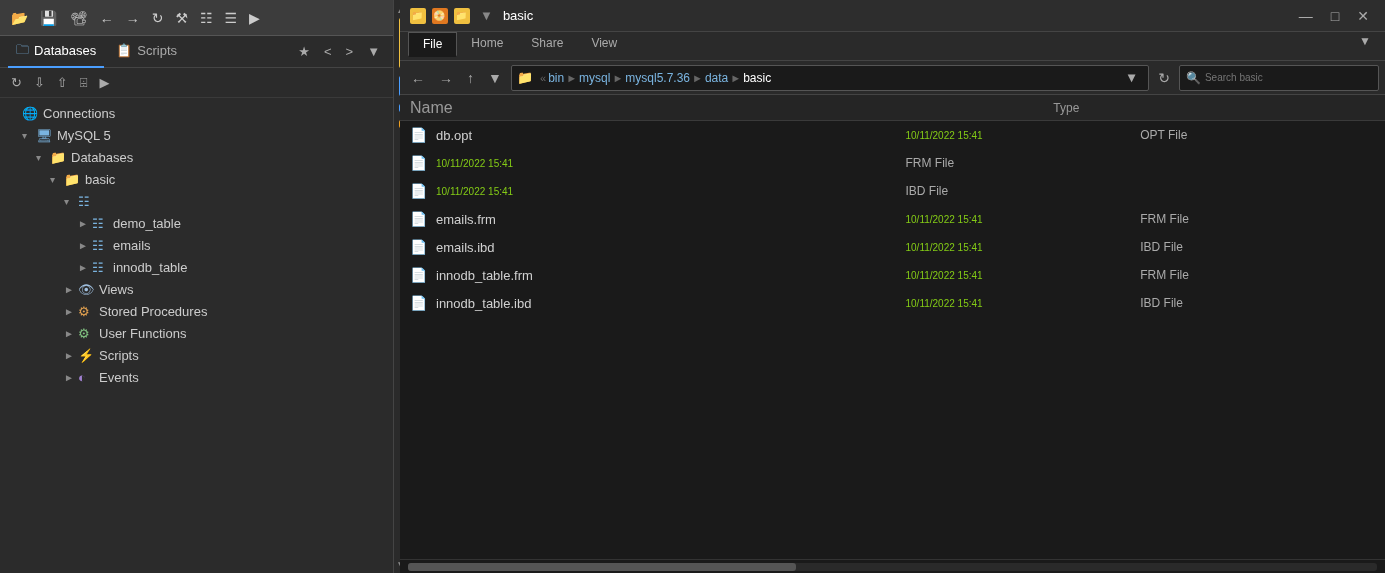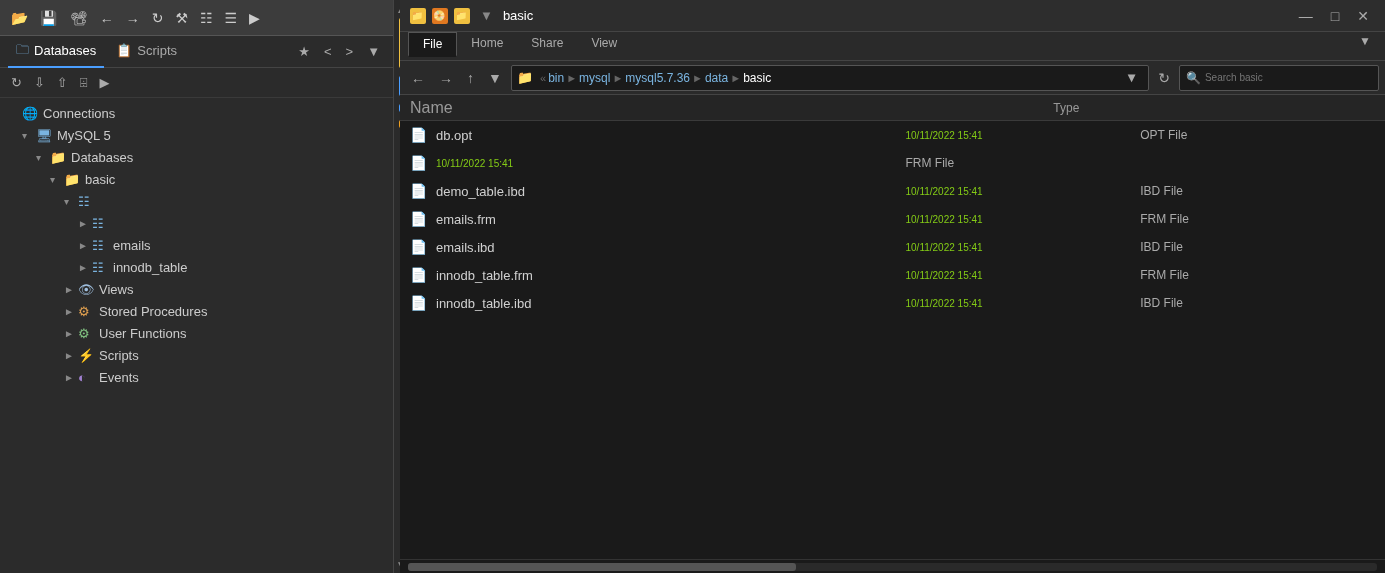--- a/index.html
+++ b/index.html
@@ -166,20 +166,21 @@
         </div>
 
         <div class="tree-item indent-5">
           <span class="tree-toggle">▾</span>
           <span class="tree-icon icon-table">☷</span>
         </div>
 
         <div class="tree-item" style="padding-left:78px;">
           <span class="tree-toggle">►</span>
           <span class="tree-icon icon-table">☷</span>
+          <span class="tree-label">demo_table</span>
         </div>
 
         <div class="tree-item" style="padding-left:78px;">
           <span class="tree-toggle">►</span>
           <span class="tree-icon icon-table">☷</span>
           <span class="tree-label">emails</span>
         </div>
 
         <div class="tree-item" style="padding-left:78px;">
           <span class="tree-toggle">►</span>
@@ -296,21 +297,20 @@
       <span class="file-date">10/11/2022 15:41</span>
       <span class="file-type">OPT File</span>
     </div>
         <div class="file-row">
       <span class="file-icon">📄</span>
       <span class="file-date">10/11/2022 15:41</span>
       <span class="file-type">FRM File</span>
     </div>
         <div class="file-row">
       <span class="file-icon">📄</span>
-      <span class="file-name">demo_table.ibd</span>
       <span class="file-date">10/11/2022 15:41</span>
       <span class="file-type">IBD File</span>
     </div>
         <div class="file-row">
       <span class="file-icon">📄</span>
       <span class="file-name">emails.frm</span>
       <span class="file-date">10/11/2022 15:41</span>
       <span class="file-type">FRM File</span>
     </div>
         <div class="file-row">

